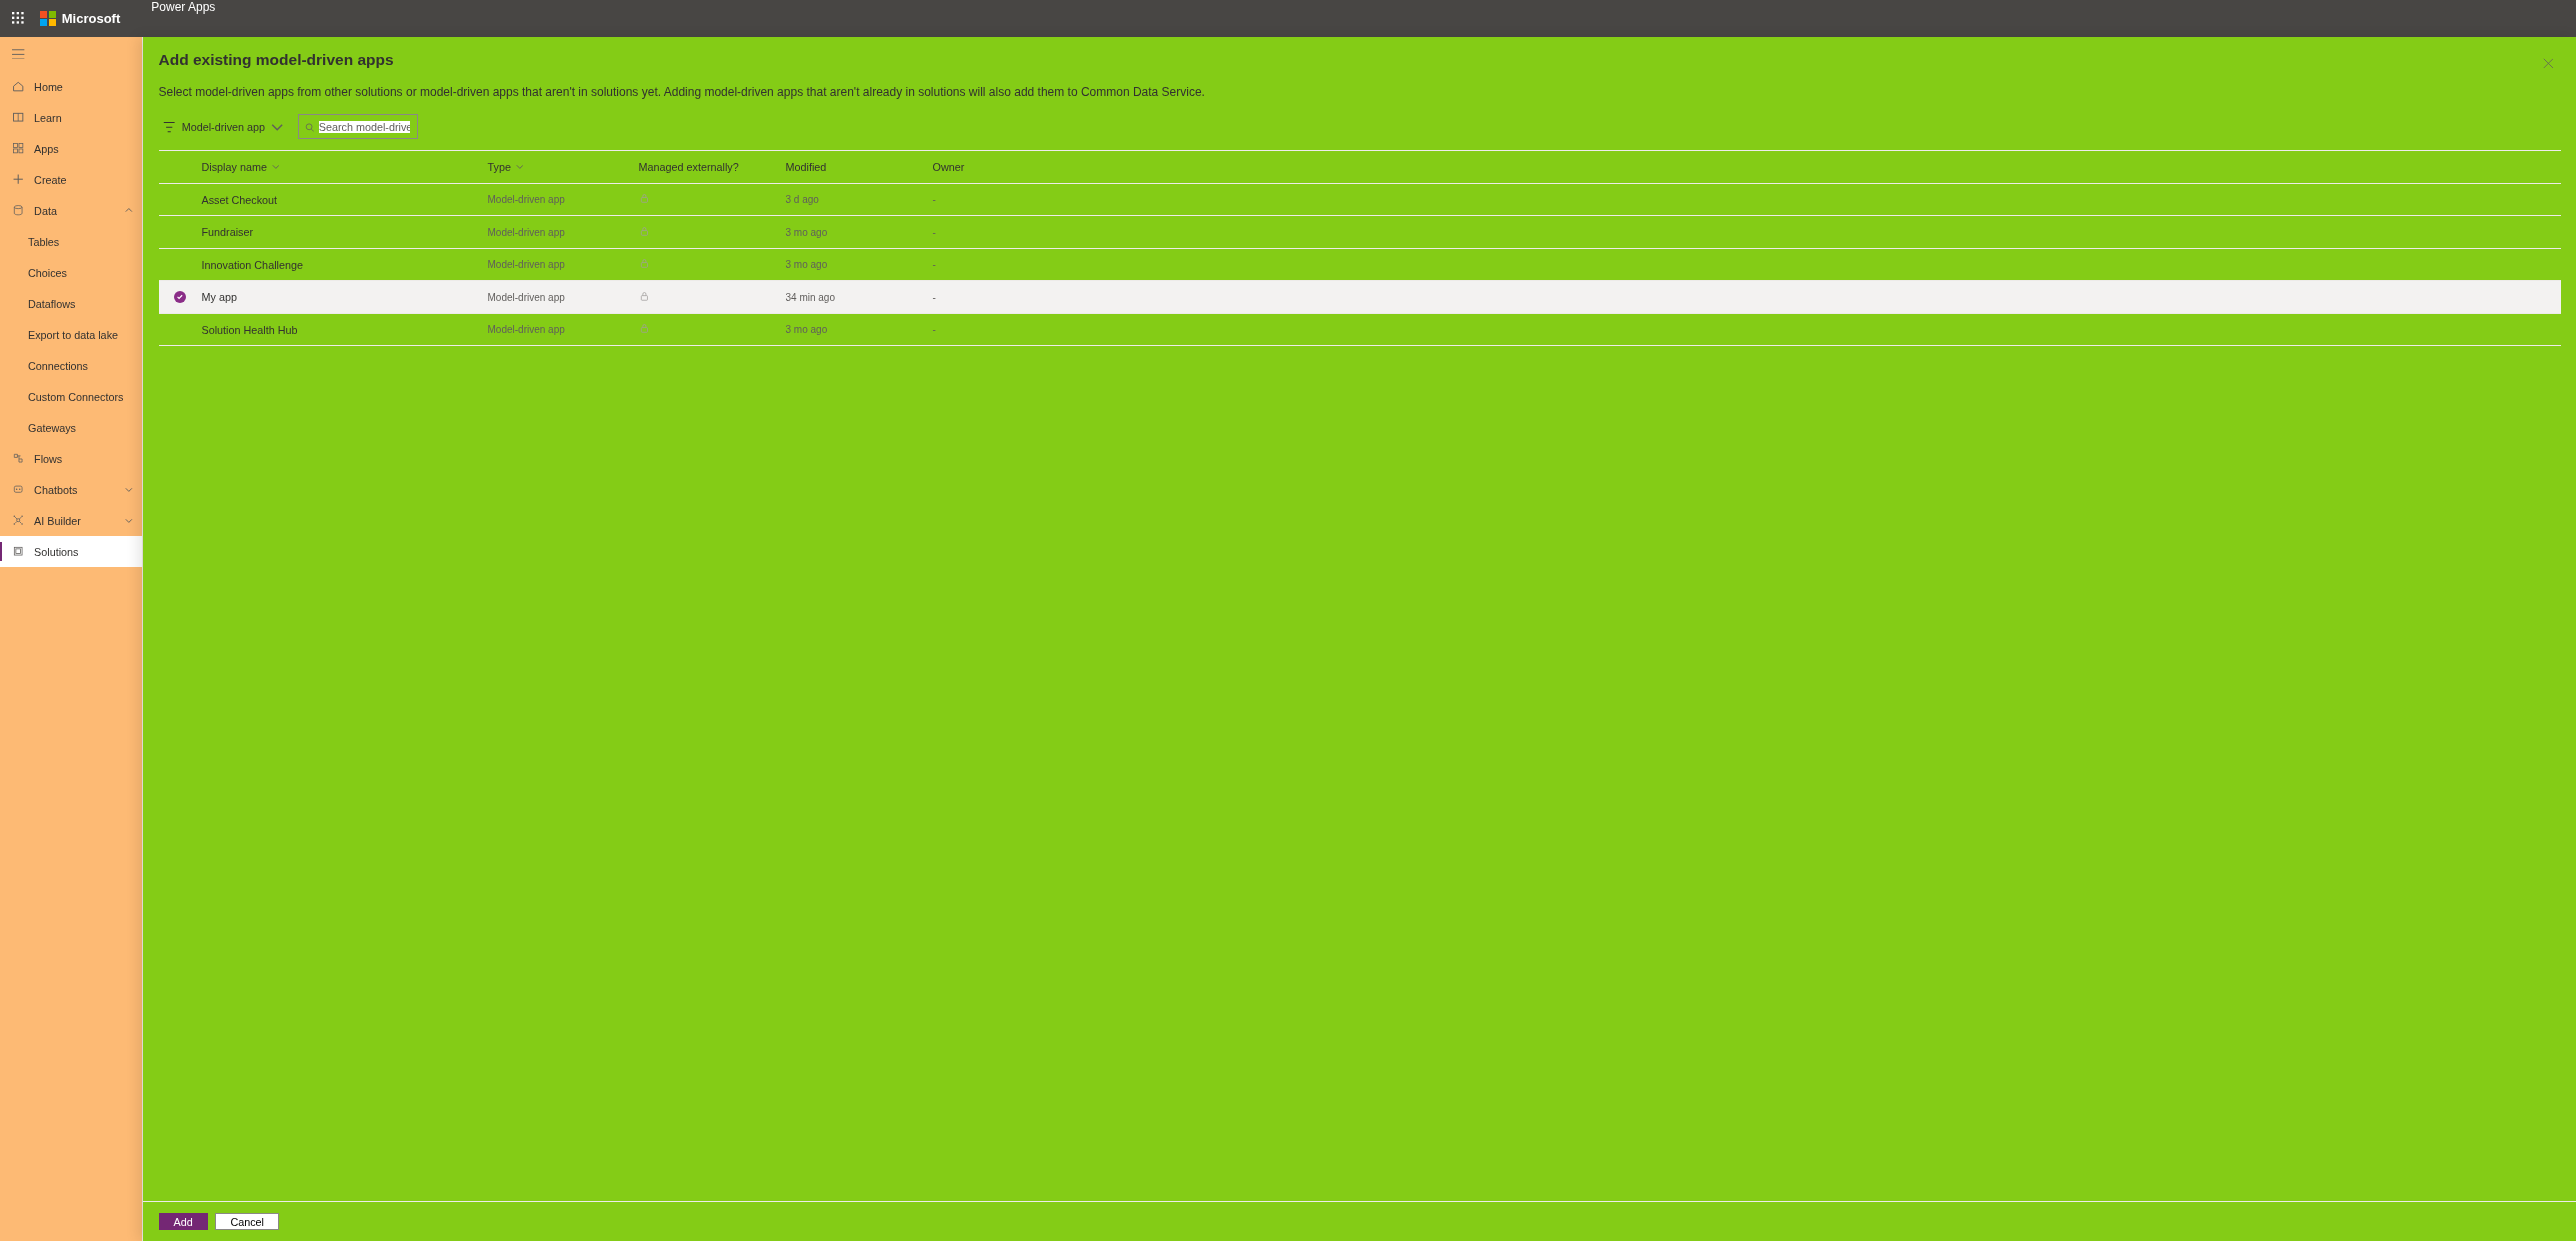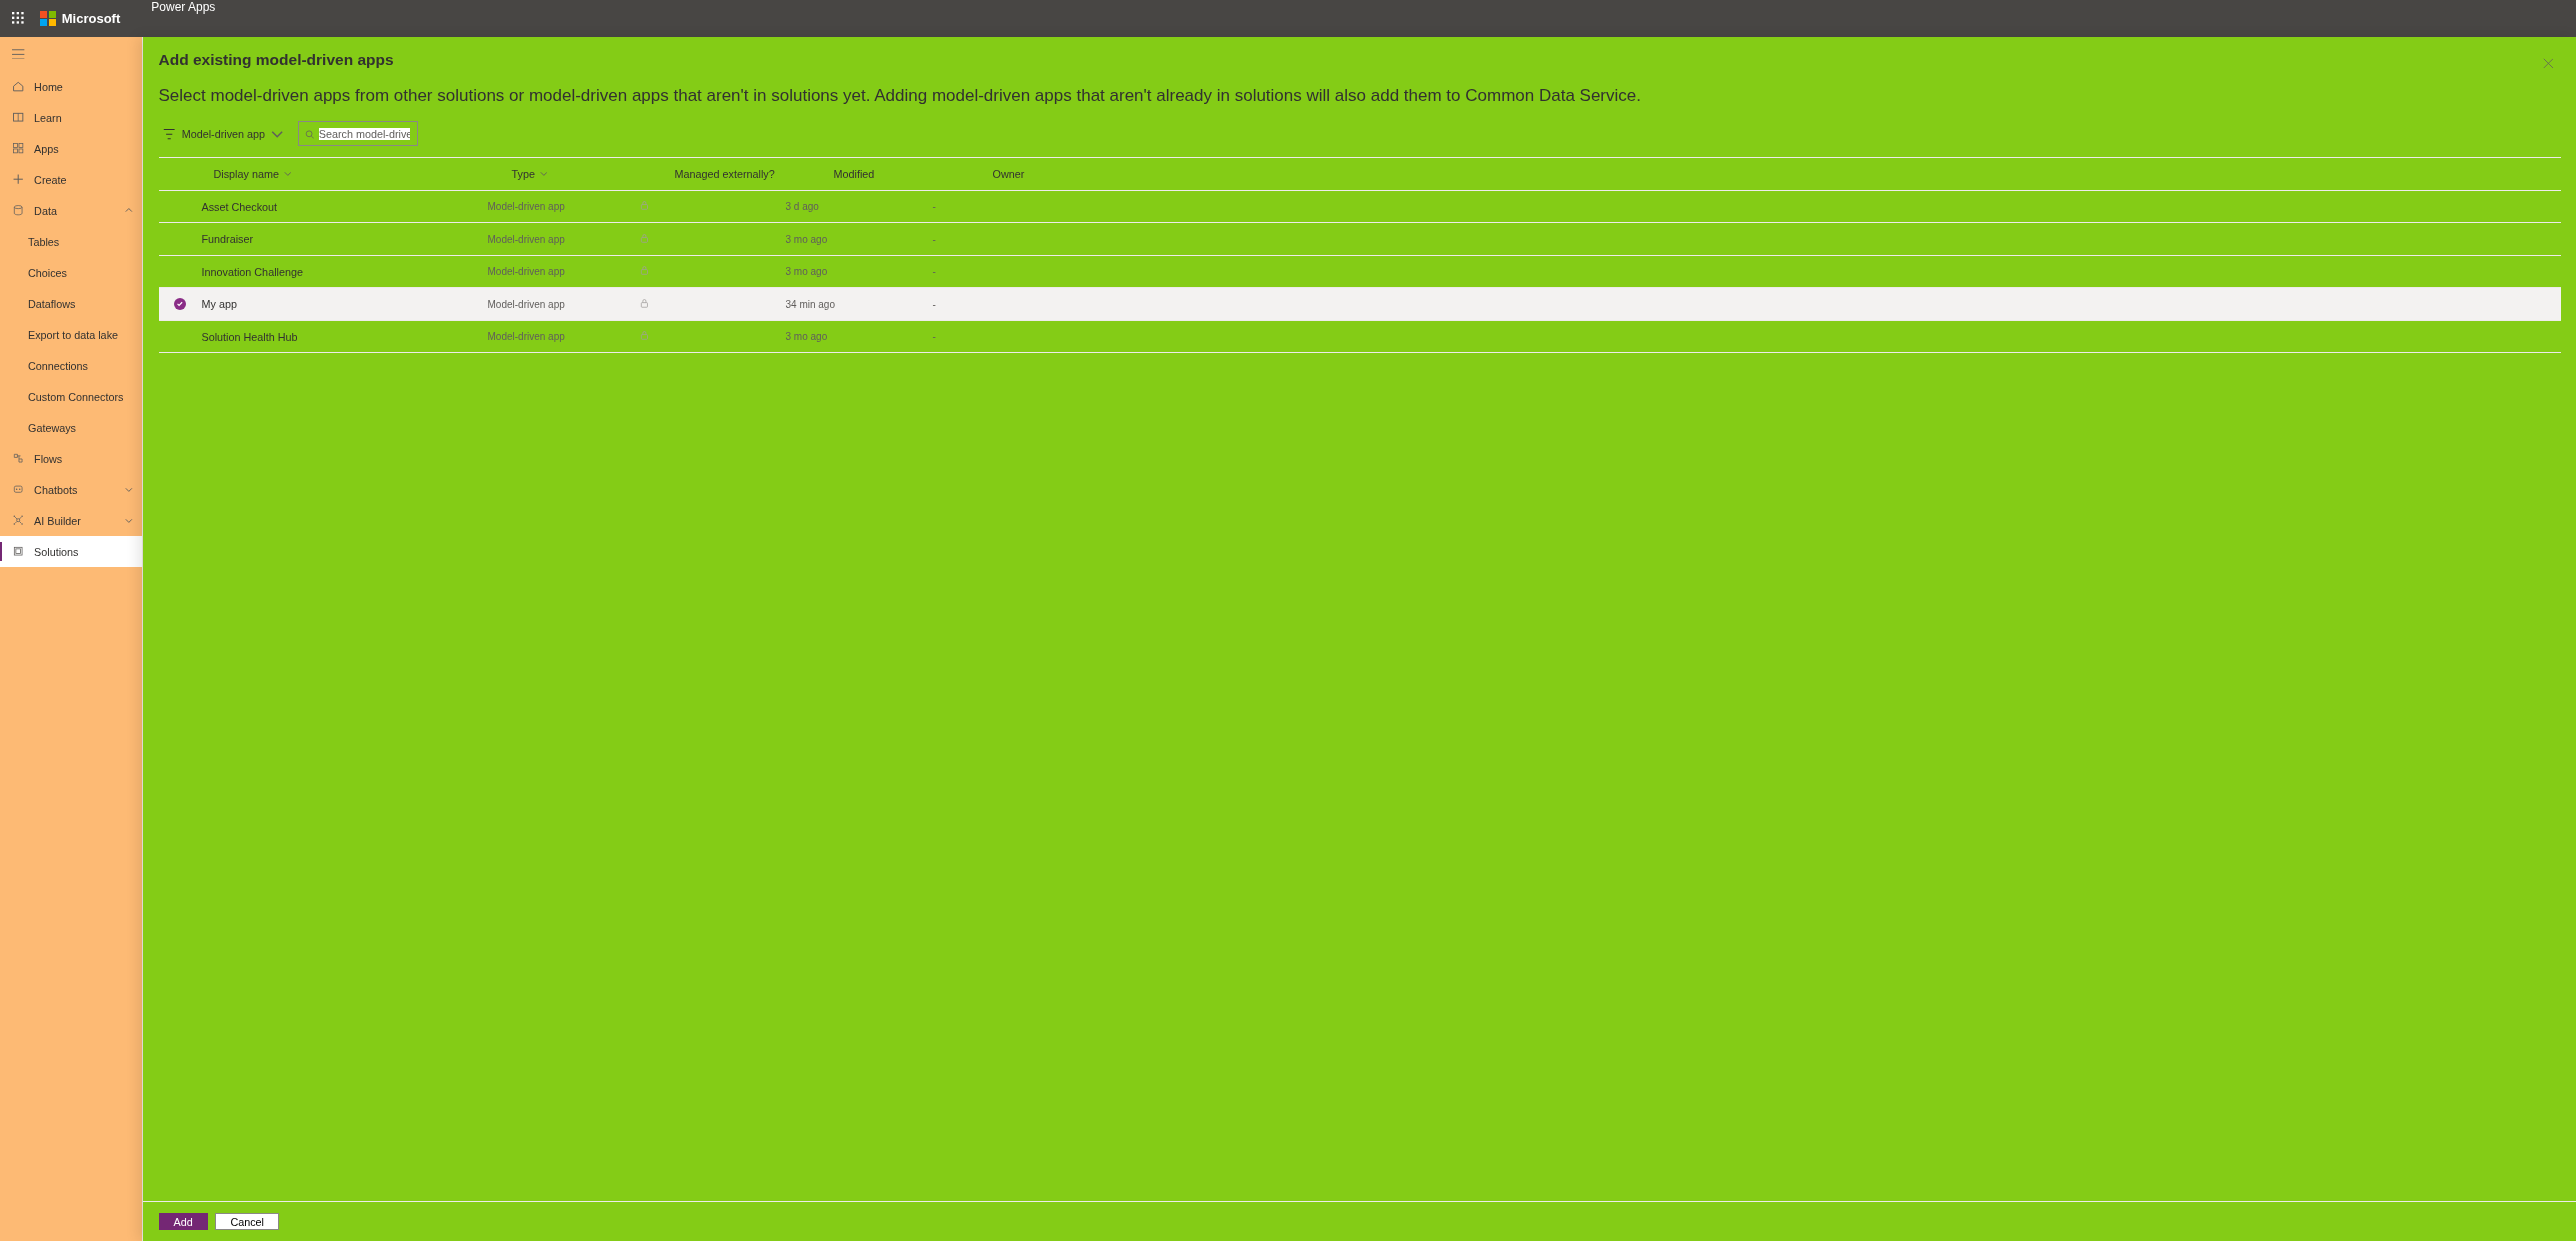--- a/index.html
+++ b/index.html
@@ -155,21 +155,21 @@
   .close-btn {
     width:25px;height:25px;
     display:flex;align-items:center;justify-content:center;
     cursor:pointer;
     color:#605e5c;
   }
   .panel-desc {
     margin-top: 7.7px;
     color:#323130;
     line-height:1.4;
-    font-size:17px;
+    font-size:12px;
   }
   .panel-subbar {
     display:flex;
     align-items:center;
     margin-top: 14px;
     gap: 9.3px;
   }
   .selected-count {
     font-weight:600;
     flex:1;
@@ -207,21 +207,20 @@
     display:grid;
     grid-template-columns: 43px 286px 151px 147px 147px 1fr;
     align-items:center;
     height:32.5px;
     border-bottom:0.8px solid #edebe9;
     font-size:10.8px;
   }
   .thead {
     color:#323130;
     font-weight:400;
-    gap:12px;
   }
   .th {
     display:flex;align-items:center;gap:4.6px;
     font-weight:400;
     color:#323130;
   }
   .th.sortable { cursor:pointer; }
   .trow { color:#323130; cursor:pointer; }
   .trow.selected { background:#f3f2f1; }
   .trow .cell-type,

